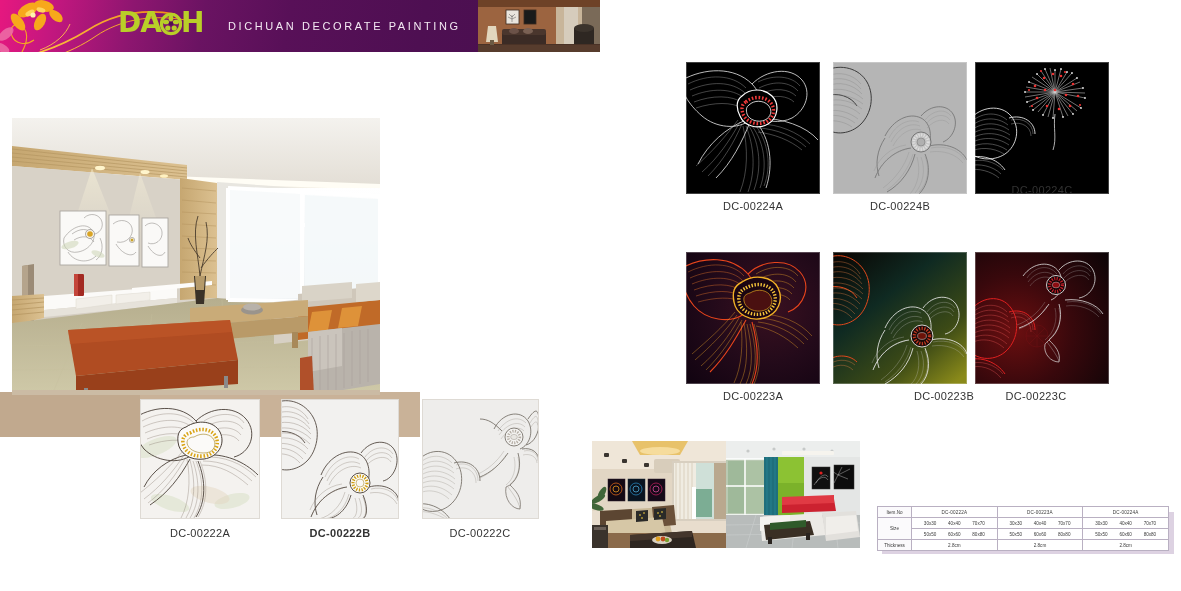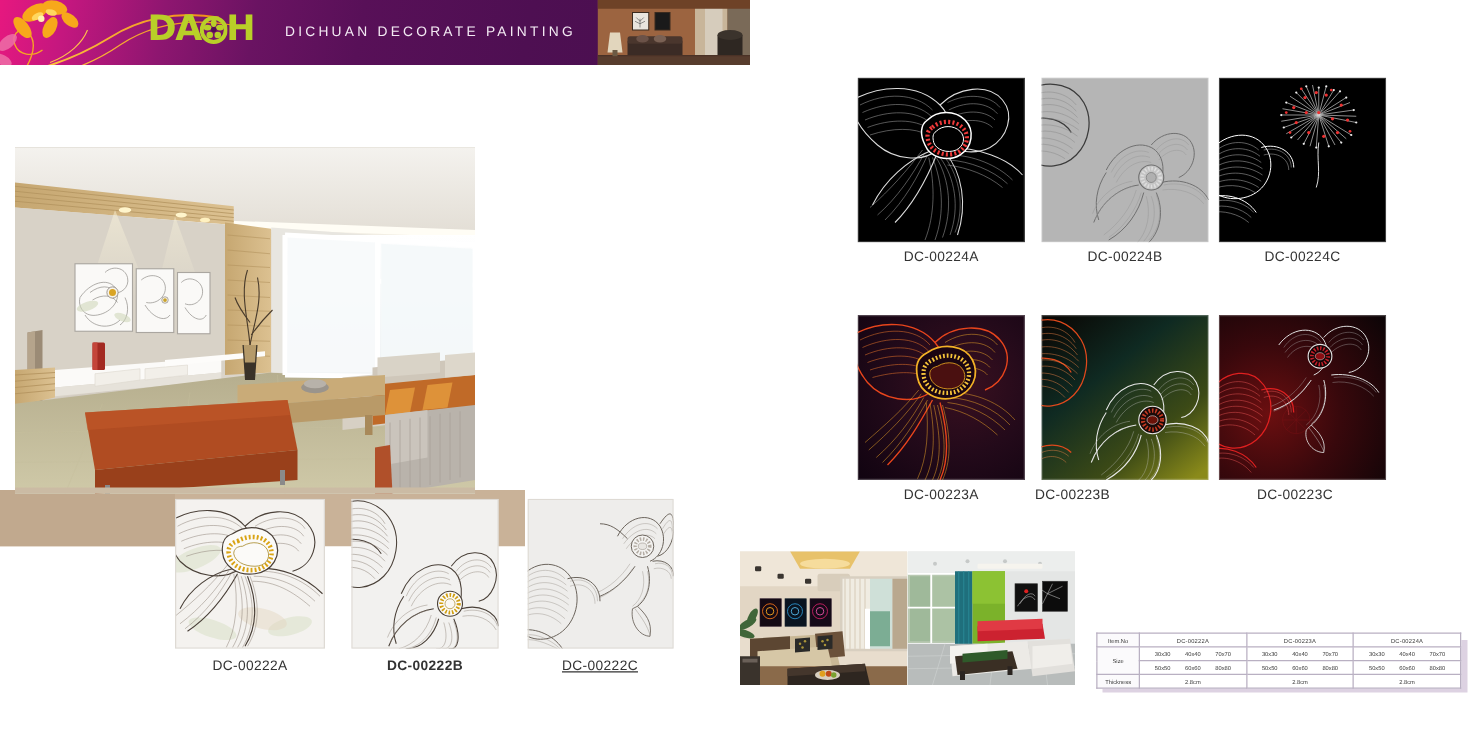--- a/index.html
+++ b/index.html
@@ -559,21 +559,21 @@
             <circle cx="90" cy="10" r="1.1"></circle>
             <circle cx="105" cy="43" r="1.1"></circle>
           <circle cx="57" cy="44" r="1.1"></circle>
             <circle cx="54" cy="28" r="1.1"></circle>
             <circle cx="66" cy="9" r="1.1"></circle>
         </g>
       </svg>
     </div>
     <div class="panel-frame"></div>
   </div>
-  <div class="panel-label" style="left:962px;top:200px;">DC-00224C</div>
+  <div class="panel-label" style="left:962px;top:184px;">DC-00224C</div>
 
   <div class="panel" style="left:686px;top:252px;width:134px;height:132px;">
     <div class="art">
       <svg viewBox="0 0 134 132" width="134" height="132" preserveAspectRatio="none">
         <defs>
           <radialGradient id="g223a" cx="0.62" cy="0.42" r="0.85">
             <stop offset="0" stop-color="#3a1020"></stop>
               <stop offset="0.5" stop-color="#230a1a"></stop>
               <stop offset="1" stop-color="#100310"></stop>
           </radialGradient>
@@ -680,21 +680,21 @@
           <path d="M72 89 C 58 92, 46 103, 41 116"></path>
             <path d="M71 85 C 56 87, 44 98, 39 111"></path>
         </g>
         <circle cx="89" cy="84" r="11" fill="#1a0a08" stroke="#e8e8e8" stroke-width="0.9"></circle>
         <circle cx="89" cy="84" r="7.6" fill="none" stroke="#c23a22" stroke-width="3.4" stroke-dasharray="1.3 1.4"></circle>
         <ellipse cx="89" cy="84" rx="4.4" ry="3.4" fill="#6b1208" stroke="#d8d8d8" stroke-width="0.5"></ellipse>
       </svg>
     </div>
     <div class="panel-frame"></div>
   </div>
-  <div class="panel-label" style="left:778px;top:390px;">DC-00223B</div>
+  <div class="panel-label" style="left:864px;top:390px;">DC-00223B</div>
 
   <div class="panel" style="left:975px;top:252px;width:134px;height:132px;">
     <div class="art">
       <svg viewBox="0 0 134 132" width="134" height="132" preserveAspectRatio="none">
         <defs>
           <radialGradient id="g223c" cx="0.3" cy="0.6" r="0.95">
             <stop offset="0" stop-color="#6b0f10"></stop>
               <stop offset="0.45" stop-color="#38080c"></stop>
             <stop offset="1" stop-color="#080406"></stop>
           </radialGradient>
@@ -911,21 +911,21 @@
             <path d="M-6 96 C 3 90, 16 90, 27 100"></path>
           <path d="M-6 110 C 4 106, 18 112, 26 120"></path>
             <path d="M-6 114 C 3 110, 16 116, 24 120"></path>
           <path d="M34 66 C 46 62, 56 70, 56 82"></path>
             <path d="M34 70 C 45 66, 54 73, 54 84"></path>
         </g>
       </svg>
     </div>
     <div class="panel-frame" style="box-shadow:1px 2px 4px rgba(0,0,0,0.18);border-color:#dedad4;"></div>
   </div>
-  <div class="panel-label" style="left:400px;top:527px;text-decoration:underline;">DC-00222C</div>
+  <div class="panel-label" style="left:400px;top:527px;">DC-00222C</div>
 
   <div class="rooms-dual">
     <div>
       <svg viewBox="0 0 134 107" width="134" height="107" preserveAspectRatio="none">
         <rect width="134" height="107" fill="#e8ddcd"></rect>
         <rect x="0" y="0" width="134" height="32" fill="#efe6d8"></rect>
         <path d="M40 0 L96 0 L88 14 L48 14 Z" fill="#e8c26a"></path>
         <ellipse cx="68" cy="10" rx="20" ry="4" fill="#f6dc9c"></ellipse>
         <g fill="#3a3530">
           <rect x="12" y="12" width="5" height="4" rx="1"></rect>

